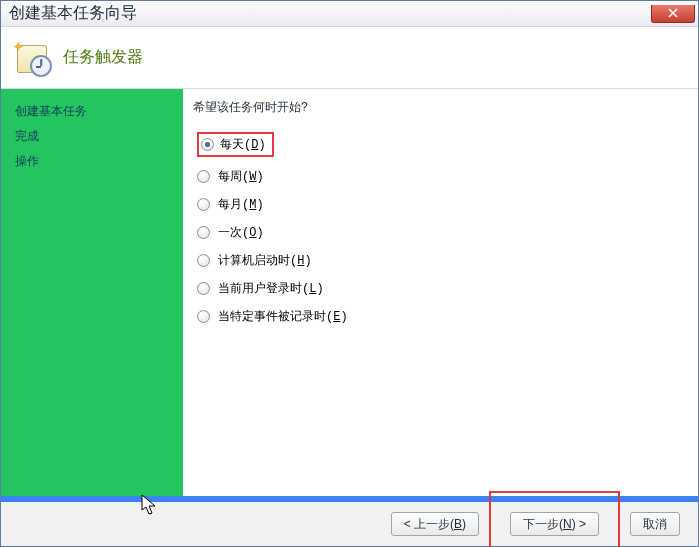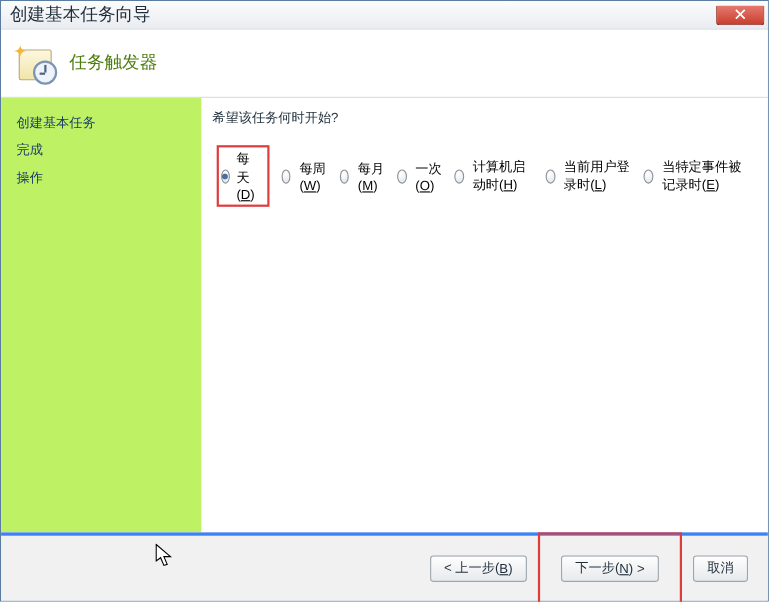--- a/index.html
+++ b/index.html
@@ -11,32 +11,32 @@
     .close-btn svg { width: 10px; height: 10px; }
     .header { height: 62px; background: #fff; border-bottom: 1px solid #d9d9d9; display: flex; align-items: center; padding-left: 14px; gap: 14px; }
     .icon-box { width: 34px; height: 34px; position: relative; }
     .icon-box .sheet { position:absolute; left:2px; top:4px; width:30px; height:28px; border:1px solid #b7a76b; background:linear-gradient(#fdf7df,#f1e5aa); border-radius:2px; }
     .icon-box .clock { position:absolute; right:-3px; bottom:-2px; width:22px; height:22px; border:2px solid #7b93b5; border-radius:50%; background:#eef3f9; }
     .icon-box .clock::before { content:""; position:absolute; left:50%; top:50%; width:1.5px; height:7px; background:#4a6585; transform-origin:bottom center; transform:translate(-50%,-100%); }
     .icon-box .clock::after { content:""; position:absolute; left:50%; top:50%; width:1.5px; height:5px; background:#4a6585; transform-origin:top left; transform: rotate(90deg); }
     .icon-box .spark { position:absolute; left:-3px; top:-3px; color:#f5b638; font-size:15px; }
     .header-title { font-size: 16px; color: #4d7c0f; }
     .body { flex: 1; display: flex; background: #fff; }
-    .sidebar { width: 182px; background: #bef264; padding-top: 10px; }
+    .sidebar { width: 182px; background: #22c55e; padding-top: 10px; }
     .sidebar-item { height: 25px; line-height: 25px; padding-left: 14px; color: #1b3c66; cursor: pointer; }
     .sidebar-item.active { background: #3399ff; color: #fff; }
     .main { flex: 1; padding: 10px 18px 0 10px; }
     .question { color: #1f2d3a; margin-bottom: 16px; font-size: 12px; }
-    .radiogroup { display: flex; flex-direction: row; gap: 11px; padding-left: 4px; }
+    .radiogroup { display: flex; flex-direction: column; gap: 11px; padding-left: 4px; font-family: Liberation Mono, monospace; }
     .radio-row { display: flex; align-items: center; gap: 8px; cursor: pointer; }
     .radio { width: 13px; height: 13px; border-radius: 50%; border: 1px solid #8a8f95; background: radial-gradient(circle at 35% 30%, #fff 0%, #e8ecef 70%); display: flex; align-items: center; justify-content: center; }
     .radio.selected::after { content:""; width:5px; height:5px; border-radius:50%; background:#4a6fa0; box-shadow: inset 0 0 1px #2c4f7f; }
     .radio-label u { text-decoration: underline; }
     .hl-box { border: 2px solid #e03b3b; padding: 2px 6px 2px 2px; display: inline-flex; align-items: center; gap: 6px; }
-    .footer { height: 62px; border-top: 3px solid #3b82f6; background: #f1f1f1; display: flex; align-items: center; justify-content: flex-end; padding-right: 18px; gap: 10px; position: relative; }
+    .footer { height: 50px; border-top: 6px solid #3b82f6; background: #f1f1f1; display: flex; align-items: center; justify-content: flex-end; padding-right: 18px; gap: 10px; position: relative; }
     .wiz-btn { height: 24px; padding: 0 12px; background: linear-gradient(#fefefe,#e7e9eb); border: 1px solid #9da6af; border-radius: 3px; font-size: 12px; color: #1f2d3a; cursor: pointer; display: flex; align-items: center; }
     .wiz-btn u { text-decoration: underline; }
     .next-wrap { border: 2px solid #e03b3b; padding: 19px; }
     .cursor { position: absolute; left: 140px; bottom: 30px; width: 18px; height: 22px; pointer-events: none; }
   </style>
 </head>
 <body>
 
 <div class="window">
 

